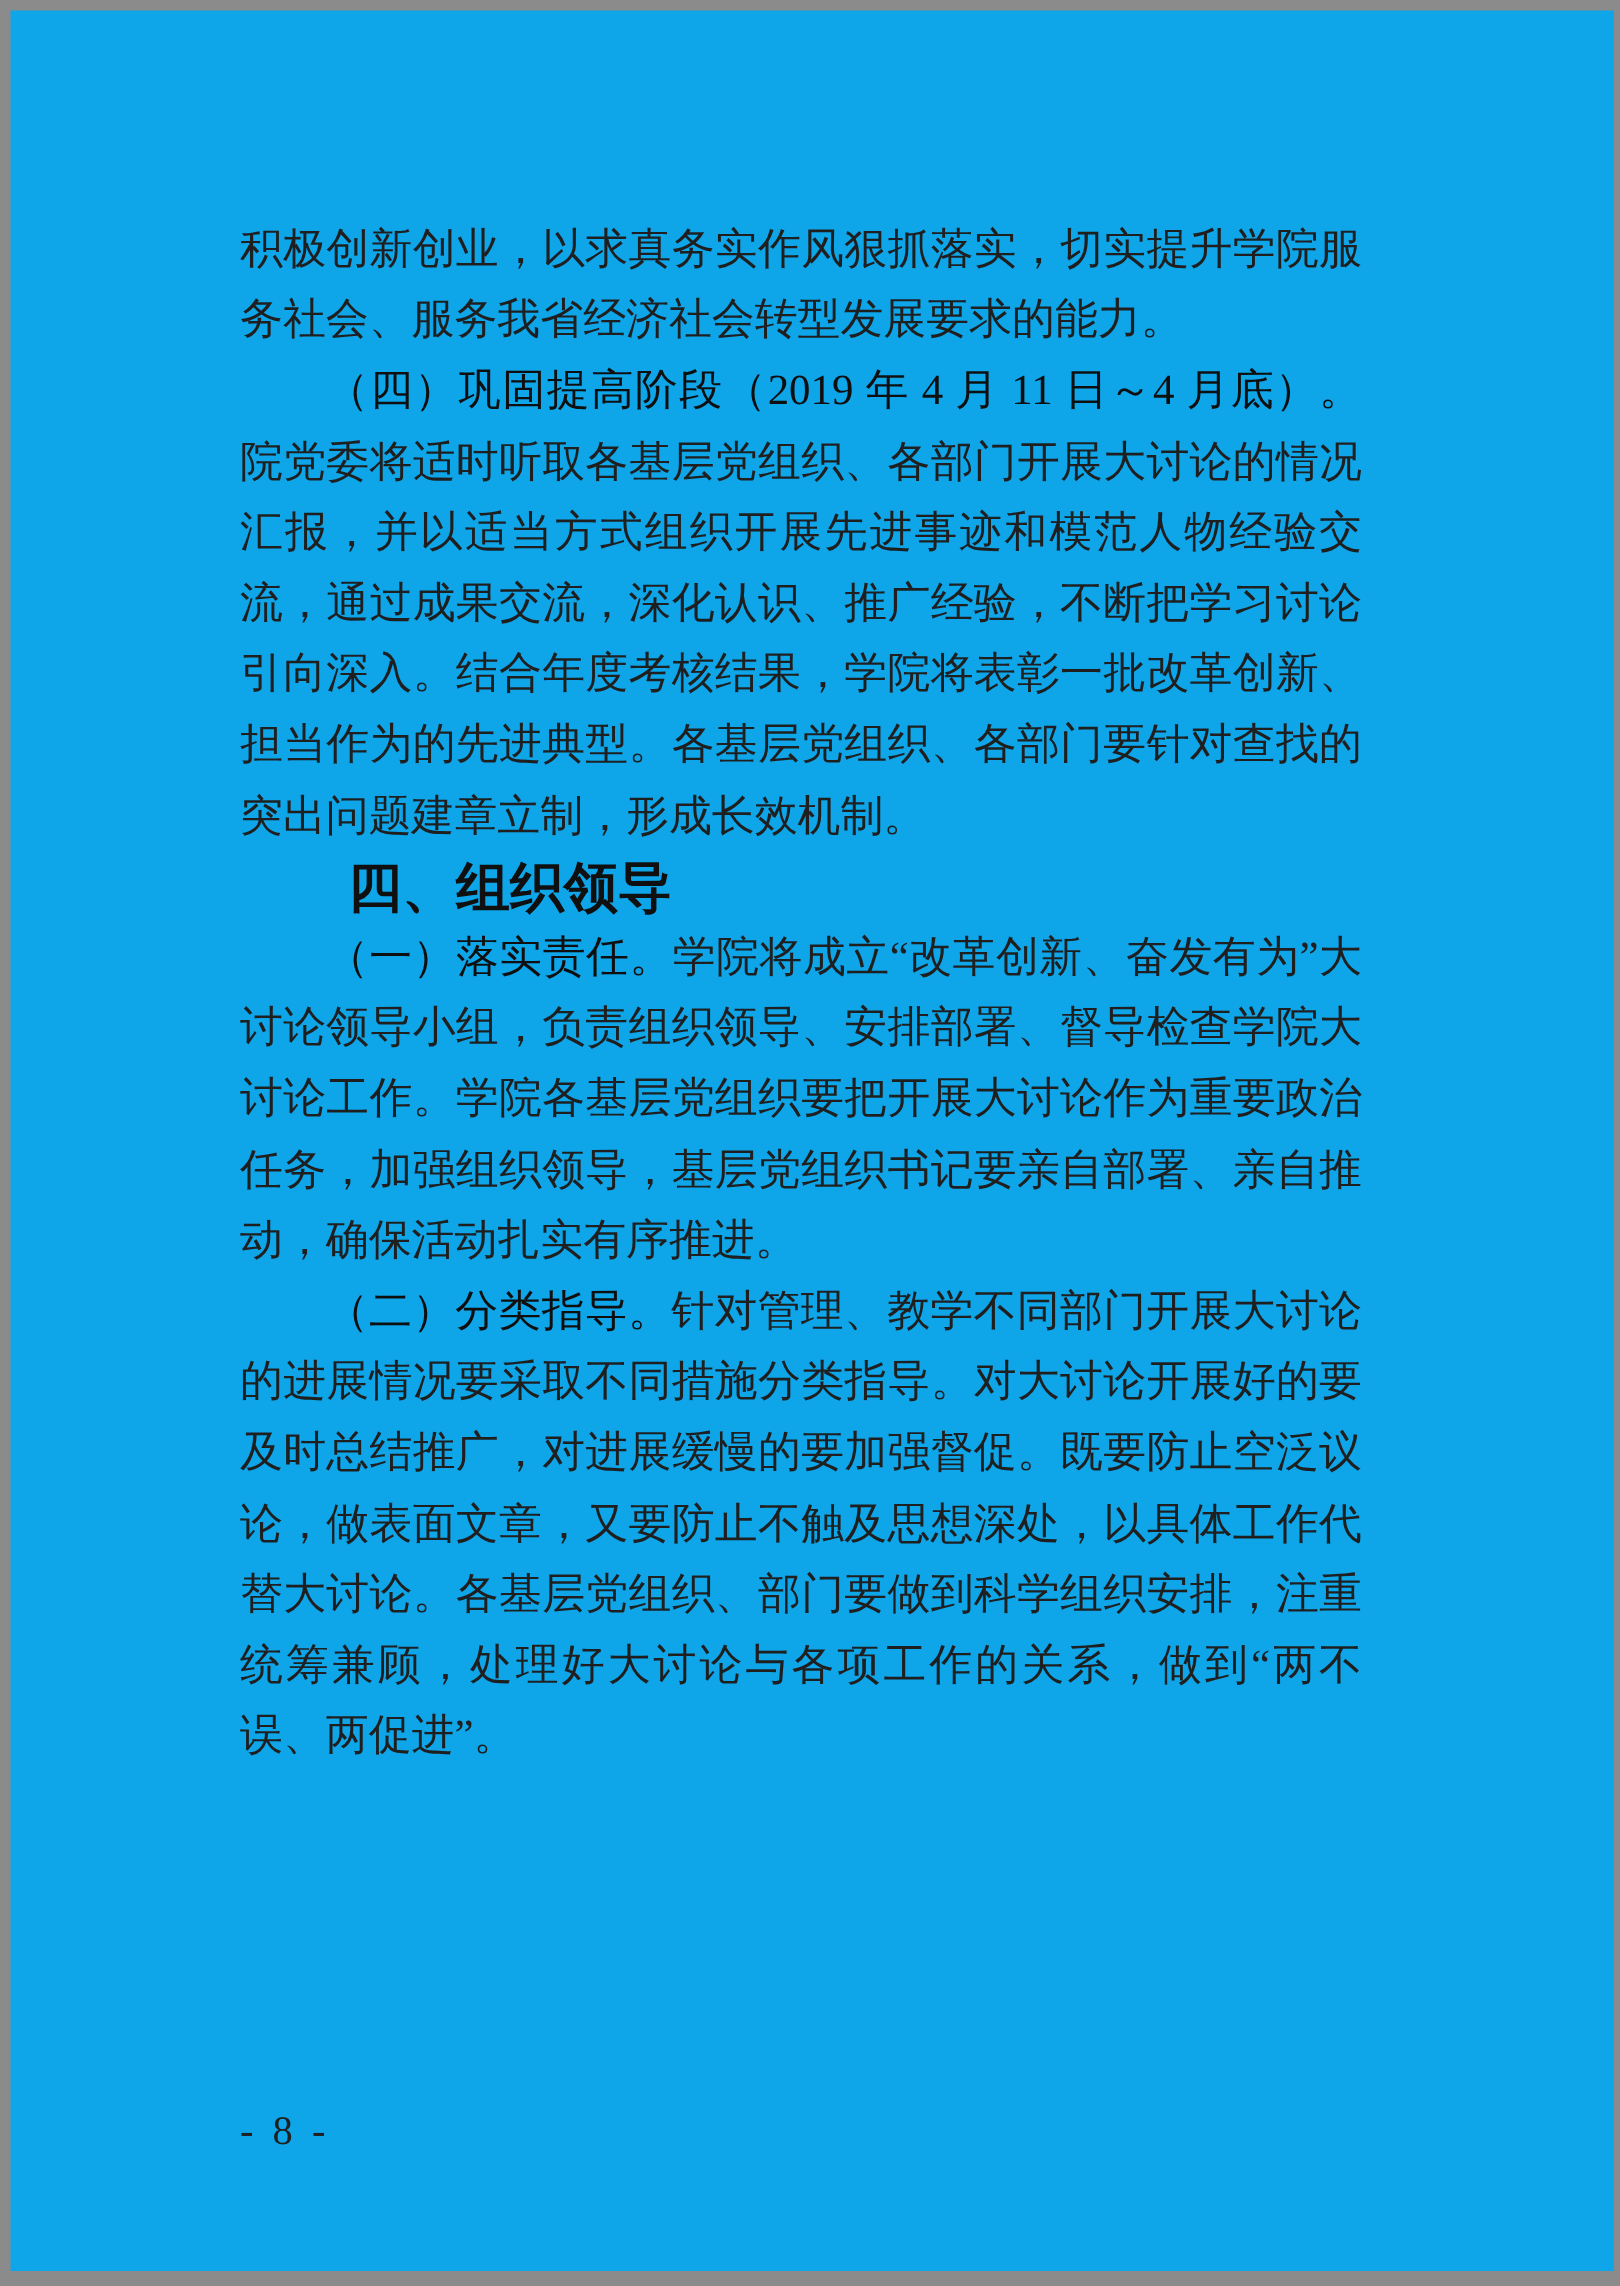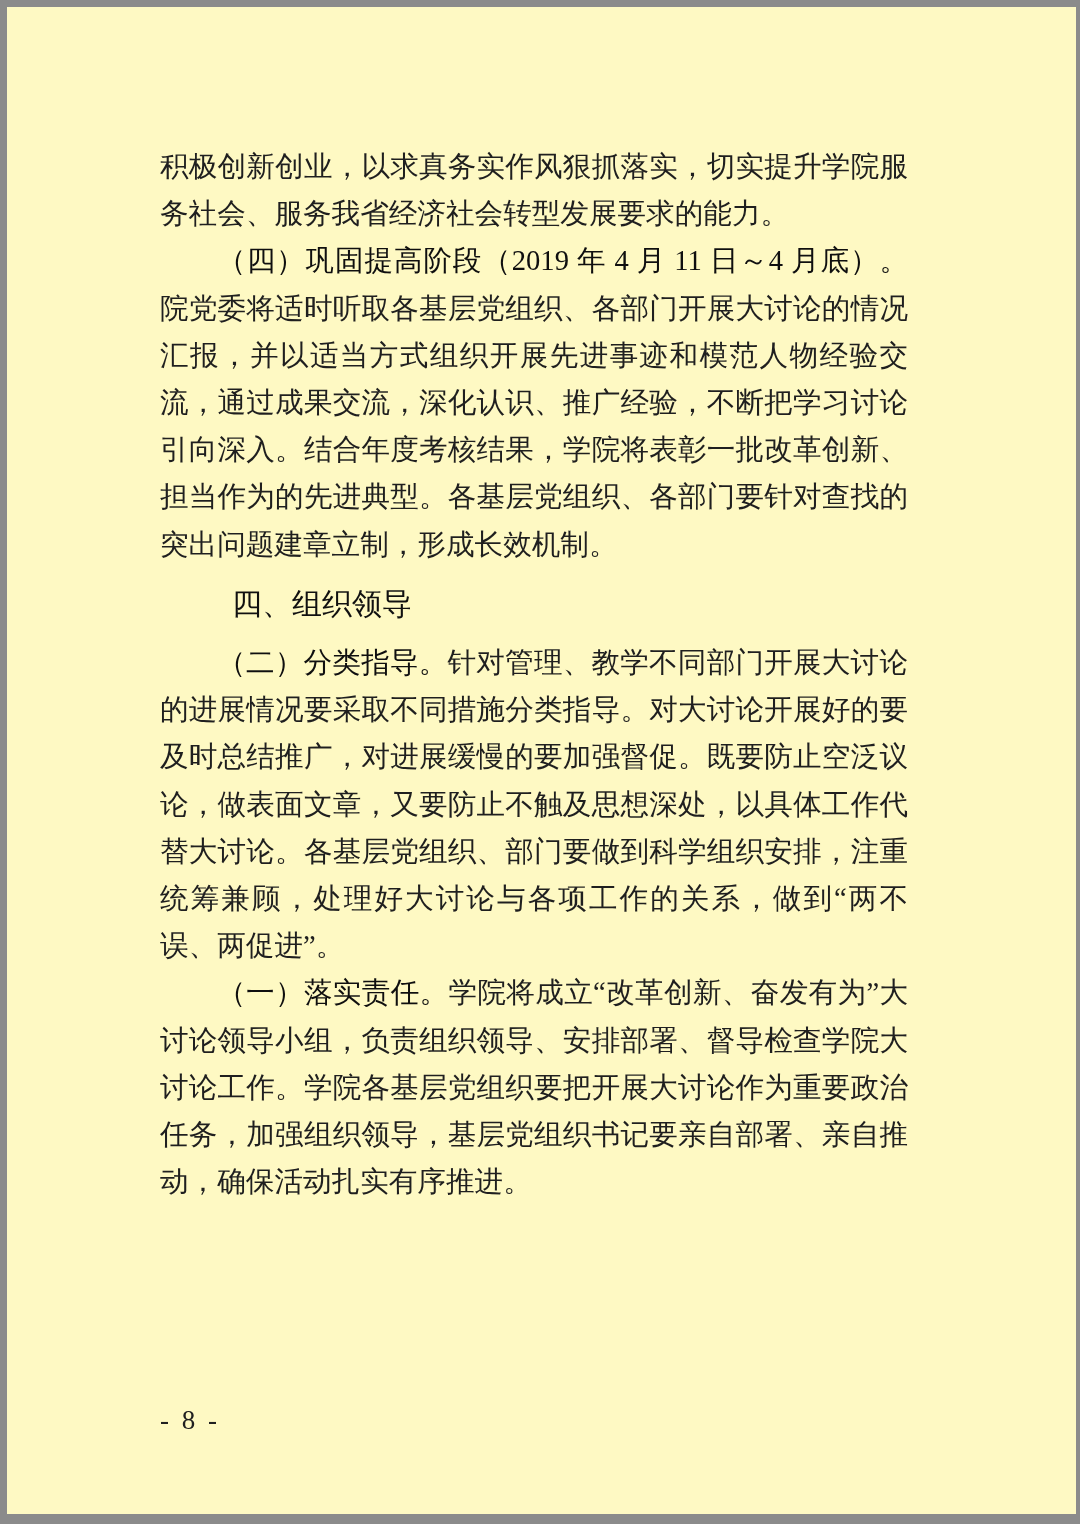--- a/index.html
+++ b/index.html
@@ -12,21 +12,21 @@
     position: relative;
     background: #8b8b8b;
     overflow: hidden;
   }
   .page {
     position: absolute;
     left: 7px;
     top: 7px;
     width: 1069px;
     height: 1507px;
-    background: #fef9c3;
+    background: #0ea5e9;
   }
   .content {
     position: absolute;
     left: 153px;
     top: 136px;
     width: 748px;
     font-family: "Liberation Serif", "DejaVu Serif", serif;
     font-size: 28.6px;
     line-height: 47.2px;
     color: #1f1f1f;
@@ -40,26 +40,26 @@
     text-indent: 2em;
   }
   .para.no-indent {
     text-indent: 0;
   }
   .lead {
     font-weight: normal;
     color: #0f0f0f;
   }
   .heading {
-    margin: 12px;
+    margin: 0;
     padding: 0;
     text-indent: 2em;
     font-family: "Liberation Sans", "DejaVu Sans", sans-serif;
-    font-weight: normal;
-    font-size: 30px;
+    font-weight: bold;
+    font-size: 36px;
     color: #101010;
   }
   .footer {
     position: absolute;
     left: 153px;
     top: 1398px;
     font-family: "Liberation Serif", "DejaVu Serif", serif;
     font-size: 27px;
     letter-spacing: 3px;
     color: #202020;
@@ -78,25 +78,25 @@
 
     <p class="para">
       <span class="lead">（四）巩固提高阶段（2019 年 4 月 11 日～4 月底）。</span><span>院党委将适时听取各基层党组织、各部门开展大讨论的情况汇报，并以适当方式组织开展先进事迹和模范人物经验交流，通过成果交流，深化认识、推广经验，不断把学习讨论引向深入。结合年度考核结果，学院将表彰一批改革创新、担当作为的先进典型。各基层党组织、各部门要针对查找的突出问题建章立制，形成长效机制。</span>
     </p>
 
     <p class="heading">
       <span>四、组织领导</span>
     </p>
 
     <p class="para">
-      <span class="lead">（二）分类指导。</span><span>针对管理、教学不同部门开展大讨论的进展情况要采取不同措施分类指导。对大讨论开展好的要及时总结推广，对进展缓慢的要加强督促。既要防止空泛议论，做表面文章，又要防止不触及思想深处，以具体工作代替大讨论。各基层党组织、部门要做到科学组织安排，注重统筹兼顾，处理好大讨论与各项工作的关系，做到“两不误、两促进”。</span>
+      <span class="lead">（一）落实责任。</span><span>学院将成立“改革创新、奋发有为”大讨论领导小组，负责组织领导、安排部署、督导检查学院大讨论工作。学院各基层党组织要把开展大讨论作为重要政治任务，加强组织领导，基层党组织书记要亲自部署、亲自推动，确保活动扎实有序推进。</span>
     </p>
 
     <p class="para">
-      <span class="lead">（一）落实责任。</span><span>学院将成立“改革创新、奋发有为”大讨论领导小组，负责组织领导、安排部署、督导检查学院大讨论工作。学院各基层党组织要把开展大讨论作为重要政治任务，加强组织领导，基层党组织书记要亲自部署、亲自推动，确保活动扎实有序推进。</span>
+      <span class="lead">（二）分类指导。</span><span>针对管理、教学不同部门开展大讨论的进展情况要采取不同措施分类指导。对大讨论开展好的要及时总结推广，对进展缓慢的要加强督促。既要防止空泛议论，做表面文章，又要防止不触及思想深处，以具体工作代替大讨论。各基层党组织、部门要做到科学组织安排，注重统筹兼顾，处理好大讨论与各项工作的关系，做到“两不误、两促进”。</span>
     </p>
 
 
   </div>
 
   <div class="footer">- 8 -</div>
 
 </div>
 
 </body></html>

